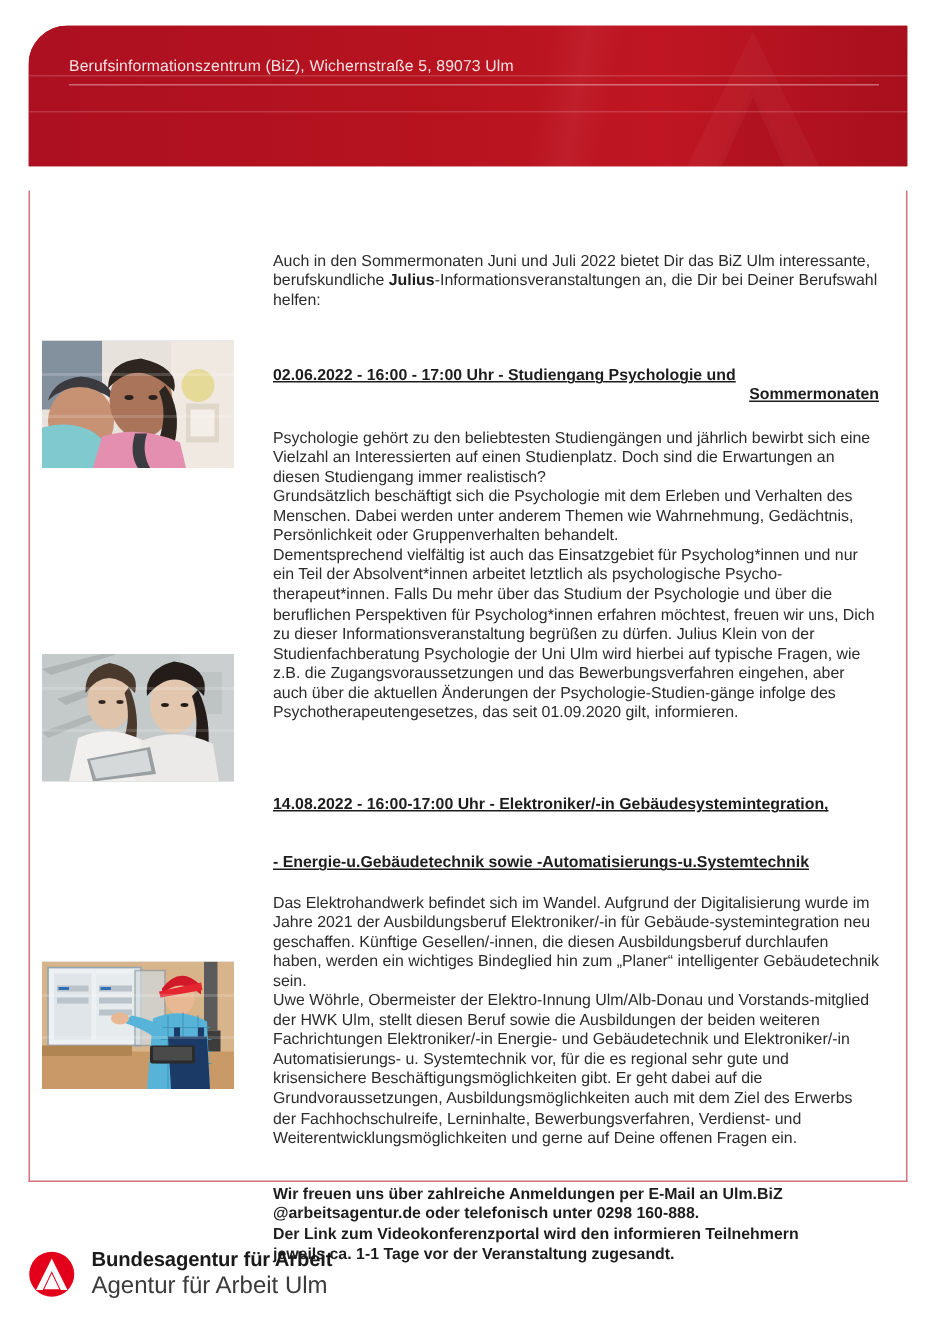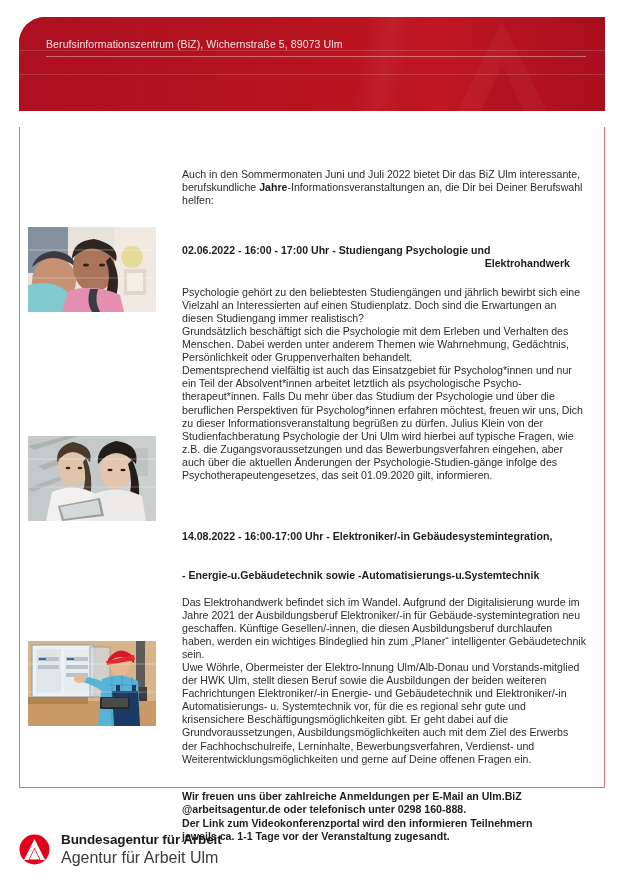--- a/index.html
+++ b/index.html
@@ -133,26 +133,27 @@
     width: 404px;
     font-size: 10.6px;
     line-height: 13.1px;
     color: #2b2b2b;
   }
   .para {
     margin: 0 0 13px 0;
     white-space: pre-line;
   }
   .evt-heading {
-    margin: 0 16px 2px 0;
+    margin: 0 0 2px 0;
     font-weight: bold;
     font-size: 10.6px;
     line-height: 13.1px;
     color: #1d1d1d;
     white-space: pre-line;
+    text-decoration: underline;
   }
   .heading-line2-right {
     display: block;
     text-align: right;
   }
   .bold-block {
     font-weight: bold;
     color: #1d1d1d;
     white-space: pre-line;
     margin: 0;
@@ -298,27 +299,27 @@
     <path d="M84 50 L110 50 L112 85 L86 85 Z" fill="#1c3a66"></path>
     <path d="M88 44 L92 44 L92 62 L88 62 Z" fill="#1c3a66"></path>
     <path d="M104 44 L108 44 L108 62 L104 62 Z" fill="#1c3a66"></path>
     <rect x="72" y="56" width="30" height="12" rx="1.5" fill="#2b2b2b"></rect>
     <rect x="74" y="57" width="26" height="9" fill="#4a4a4a"></rect>
   </svg>
 </div>
 
 <div class="text-col">
 
-  <p class="para"><span>Auch in den Sommermonaten Juni und Juli 2022 bietet Dir das BiZ Ulm interessante, berufskundliche </span><b class="inline">Jahre</b><span>-Informationsveranstaltungen an, die Dir bei Deiner Berufswahl helfen:</span></p>
+  <p class="para"><span>Auch in den Sommermonaten Juni und Juli 2022 bietet Dir das BiZ Ulm interessante, berufskundliche </span><b class="inline">Julius</b><span>-Informationsveranstaltungen an, die Dir bei Deiner Berufswahl helfen:</span></p>
 
   <div class="spacer-sm"></div>
 
   <div class="evt-heading">
     <span>02.06.2022 - 16:00 - 17:00 Uhr - Studiengang Psychologie und</span>
-    <span class="heading-line2-right">Elektrohandwerk</span>
+    <span class="heading-line2-right">Sommermonaten</span>
   </div>
 
   <p class="para">Psychologie gehört zu den beliebtesten Studiengängen und jährlich bewirbt sich eine Vielzahl an Interessierten auf einen Studienplatz. Doch sind die Erwartungen an diesen Studiengang immer realistisch?
 Grundsätzlich beschäftigt sich die Psychologie mit dem Erleben und Verhalten des Menschen. Dabei werden unter anderem Themen wie Wahrnehmung, Gedächtnis, Persönlichkeit oder Gruppenverhalten behandelt.
 Dementsprechend vielfältig ist auch das Einsatzgebiet für Psycholog*innen und nur ein Teil der Absolvent*innen arbeitet letztlich als psychologische Psycho-therapeut*innen. Falls Du mehr über das Studium der Psychologie und über die beruflichen Perspektiven für Psycholog*innen erfahren möchtest, freuen wir uns, Dich zu dieser Informationsveranstaltung begrüßen zu dürfen. Julius Klein von der Studienfachberatung Psychologie der Uni Ulm wird hierbei auf typische Fragen, wie z.B. die Zugangsvoraussetzungen und das Bewerbungsverfahren eingehen, aber auch über die aktuellen Änderungen der Psychologie-Studien-gänge infolge des Psychotherapeutengesetzes, das seit 01.09.2020 gilt, informieren.</p>
 
   <div class="spacer-lg"></div>
 
   <div class="evt-heading">
     <span>14.08.2022 - 16:00-17:00 Uhr - Elektroniker/-in Gebäudesystemintegration,</span>

